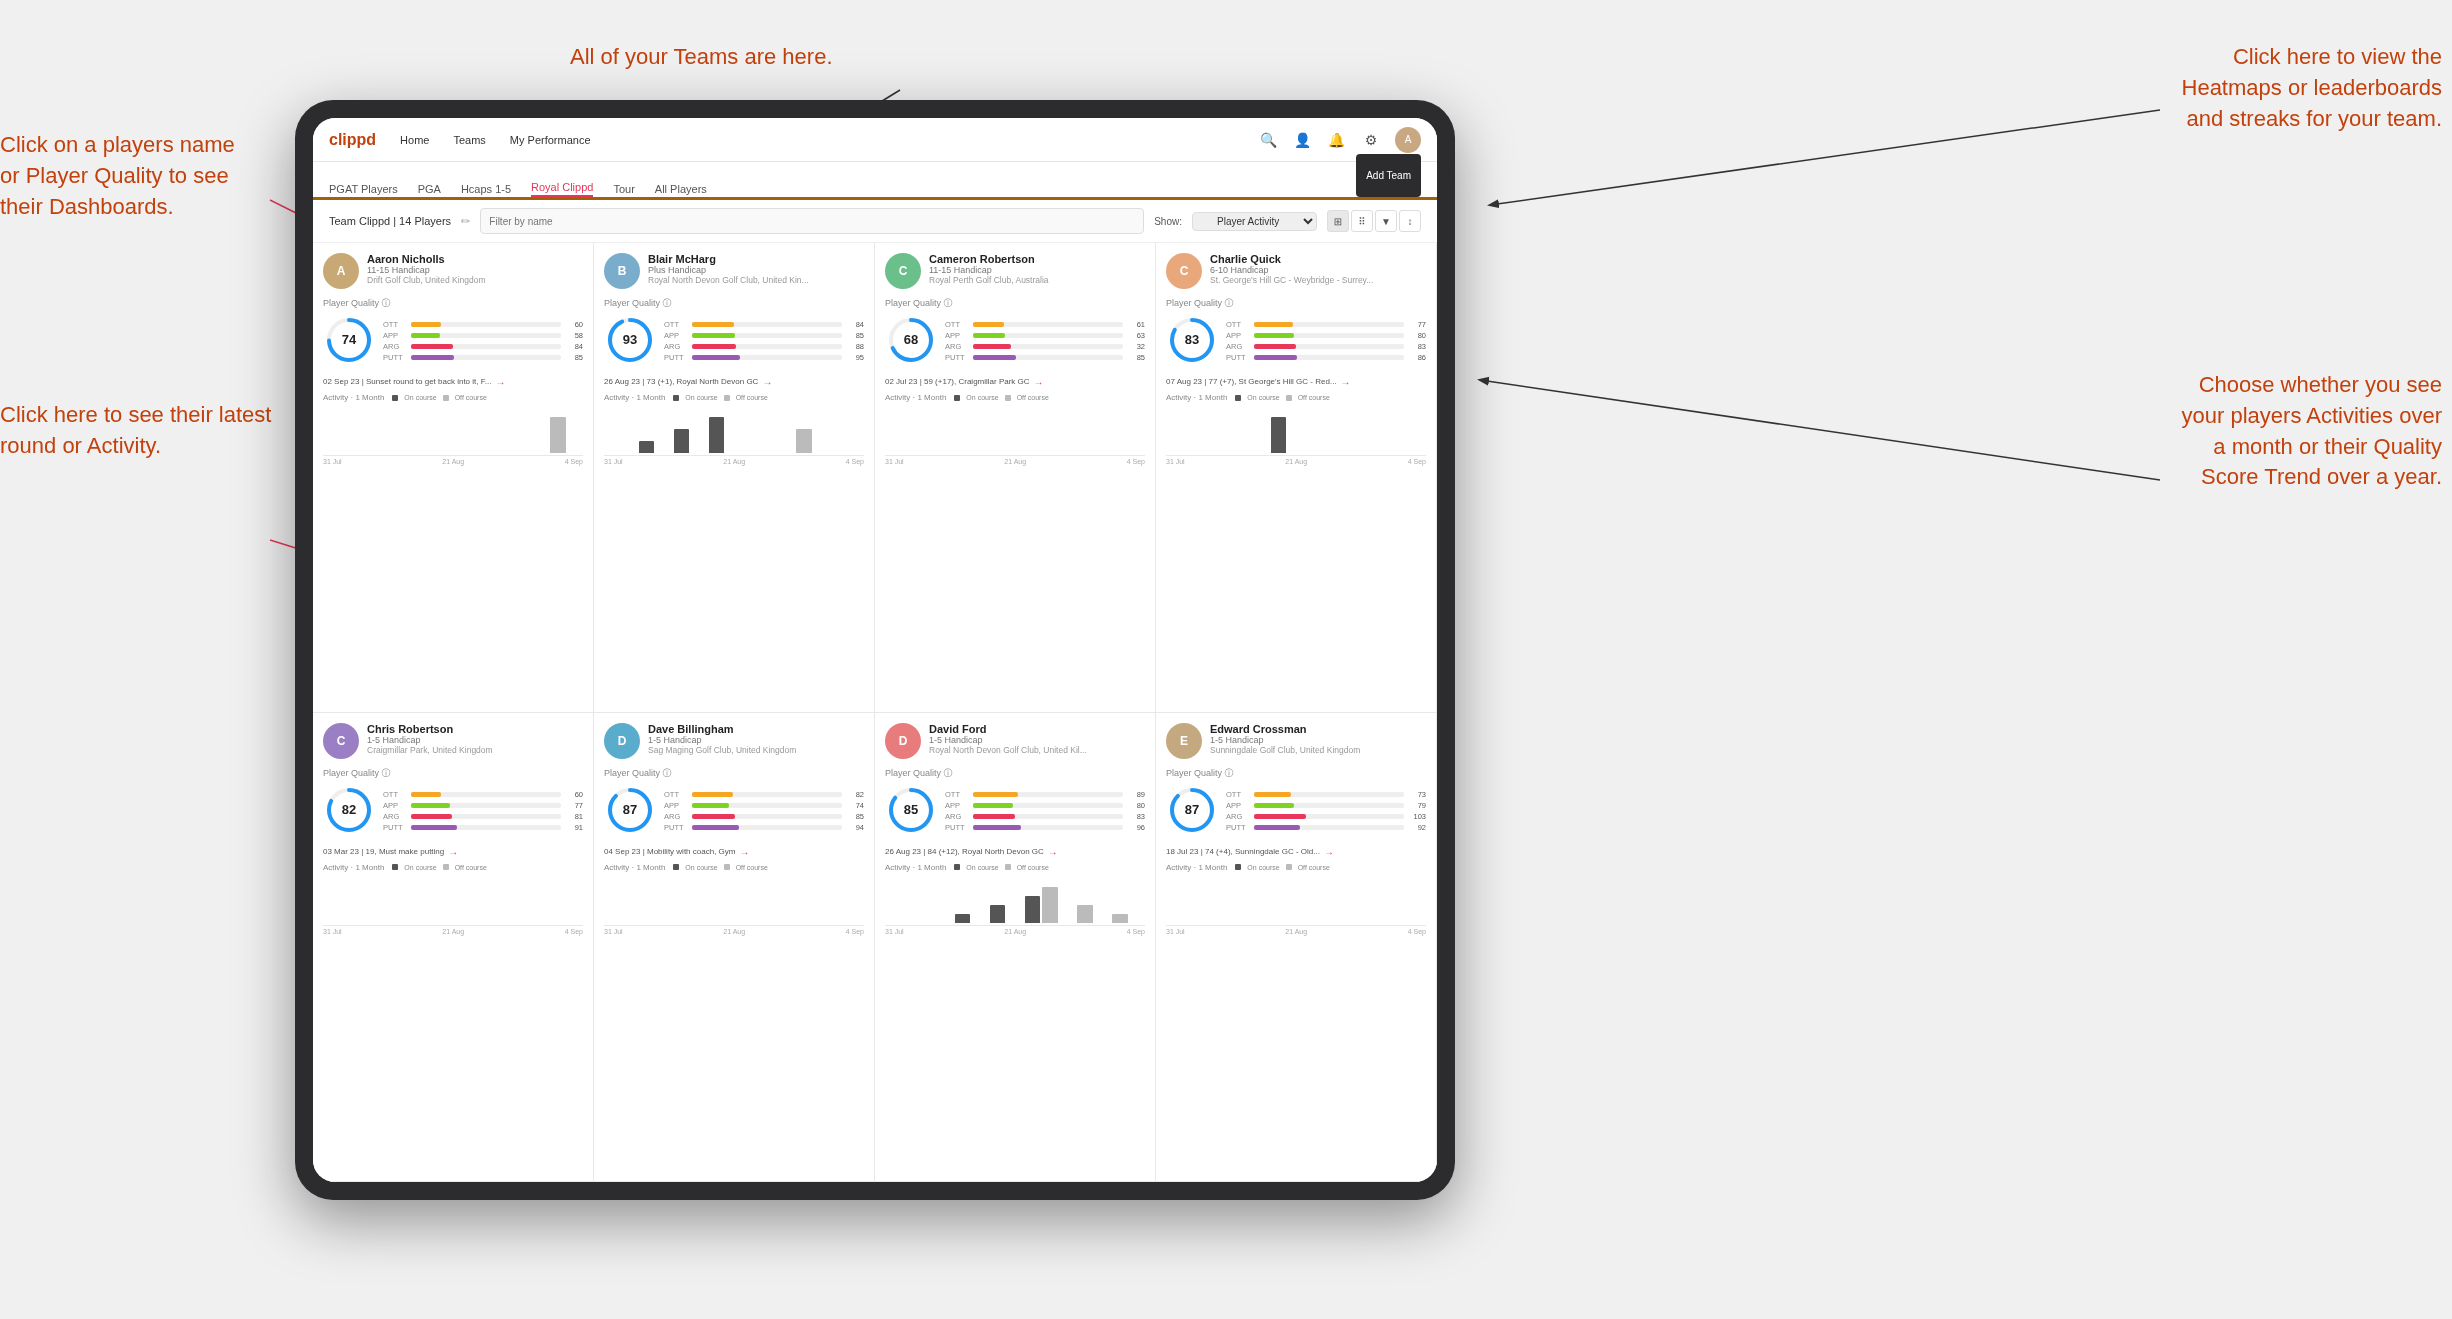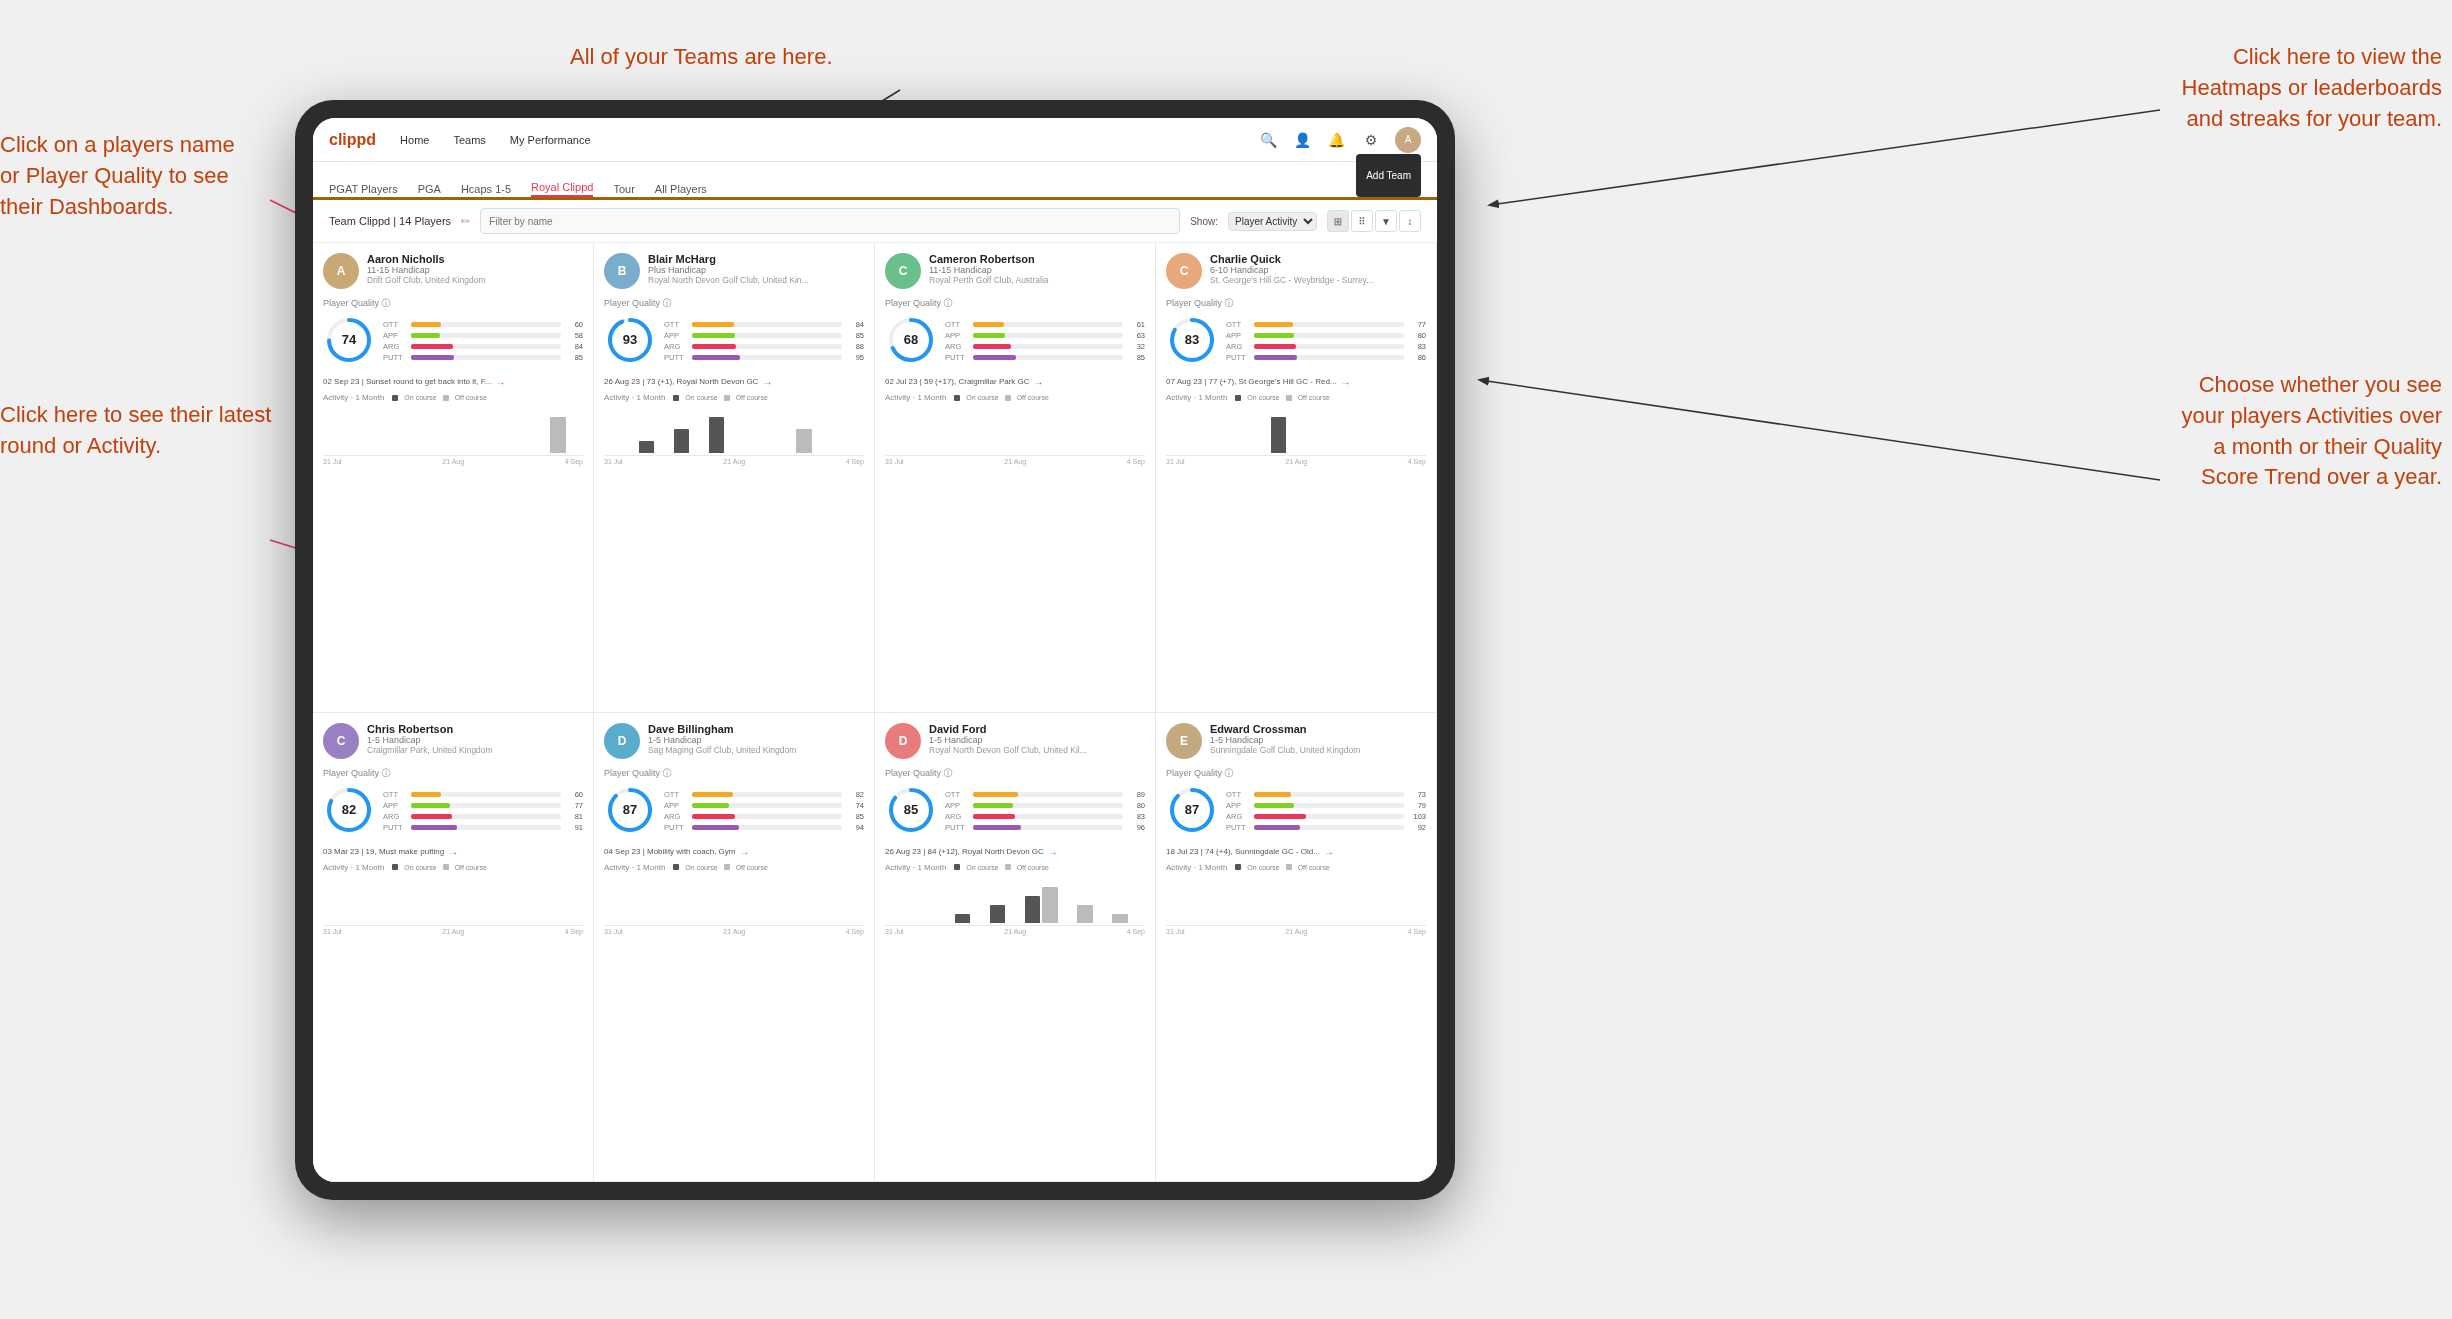--- a/index.html
+++ b/index.html
@@ -155,21 +155,21 @@
       background: #f9f9f9;
     }
     .toolbar-show {
       font-size: 10px;
       color: #555;
     }
     .toolbar-select {
       font-size: 10px;
       border: 1px solid #ddd;
       border-radius: 4px;
-      padding: 2px 2px;
+      padding: 2px 20px;
       color: #333;
     }
     .toolbar-view-btns {
       display: flex;
       gap: 2px;
     }
     .view-btn {
       width: 22px;
       height: 22px;
       border: 1px solid #ddd;

